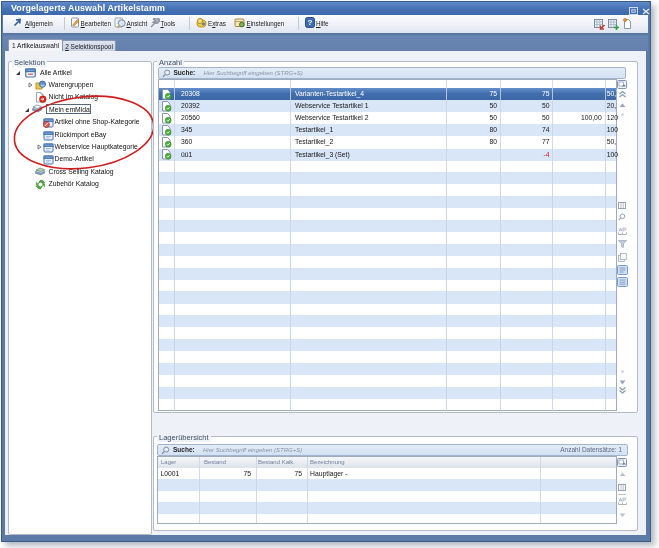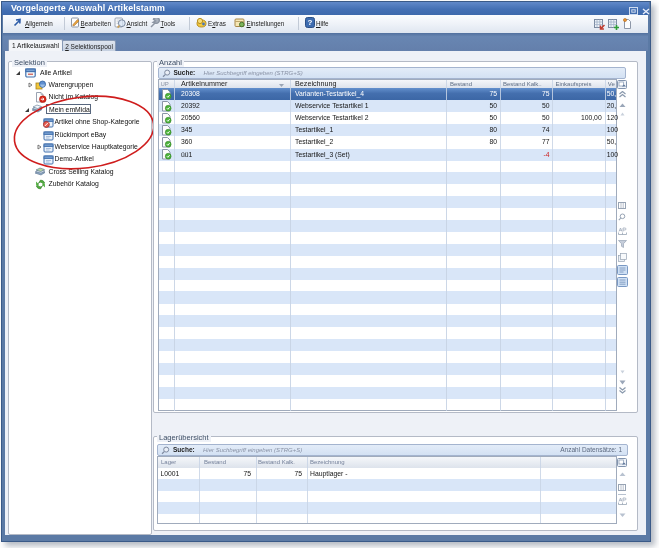--- a/index.html
+++ b/index.html
@@ -222,32 +222,20 @@
   <svg class="abs" style="left:3px;top:1.5px" width="9" height="9" viewBox="0 0 9 9">
       <circle cx="5.2" cy="3.6" r="2.5" fill="#e9eef6" stroke="#7e8aa0" stroke-width="1"></circle>
       <path d="M3.2 5.6 L1 7.8" stroke="#7e8aa0" stroke-width="1.3"></path>
     </svg>
   <span class="lab">Suche:</span>
     <span class="ph">Hier Suchbegriff eingeben (STRG+S)</span>
 </div>
 
 <div class="abs" style="left:157.5px;top:78.5px;width:459px;height:332px;border:1px solid #a0abbc;box-sizing:border-box;background:#fff;">
 
-  <div class="abs hdr" style="left:0;top:0;width:457px;height:8.5px;">
-    <div class="hcell" style="left:2px;width:13px;color:#8a93a4;">UP</div>
-    <div class="hcell hd" style="left:22.5px;width:93px;">Artikelnummer</div>
-    <svg class="abs" style="left:119px;top:3px" width="7" height="5" viewBox="0 0 7 5">
-        <path d="M1 1 h5 l-2.5 3 z" fill="#9aa5b5"></path>
-      </svg>
-    <div class="hcell hd" style="left:136.5px;width:140px;">Bezeichnung</div>
-    <div class="hcell" style="left:291.5px;width:50px;">Bestand</div>
-    <div class="hcell" style="left:344.5px;width:45px;">Bestand Kalk..</div>
-    <div class="hcell" style="left:396.9px;width:48px;">Einkaufspreis</div>
-    <div class="hcell" style="left:449.3px;width:8px;">Ve</div>
-  </div>
 
   <div class="abs gridline" style="left:15.5px;top:0;height:331px;"></div>
   <div class="abs gridline" style="left:131.5px;top:0;height:331px;"></div>
   <div class="abs gridline" style="left:287.5px;top:0;height:331px;"></div>
   <div class="abs gridline" style="left:341.5px;top:0;height:331px;"></div>
   <div class="abs gridline" style="left:393.5px;top:0;height:331px;"></div>
   <div class="abs gridline" style="left:446.2px;top:0;height:331px;"></div>
 
   <div class="abs row selrow" style="left:0;top:8.5px;width:457px;height:12.1px;">
     <div class="cell" style="left:2px;width:13px;"><svg width="11" height="11" viewBox="0 0 11 11" style="margin-top:0.5px">

